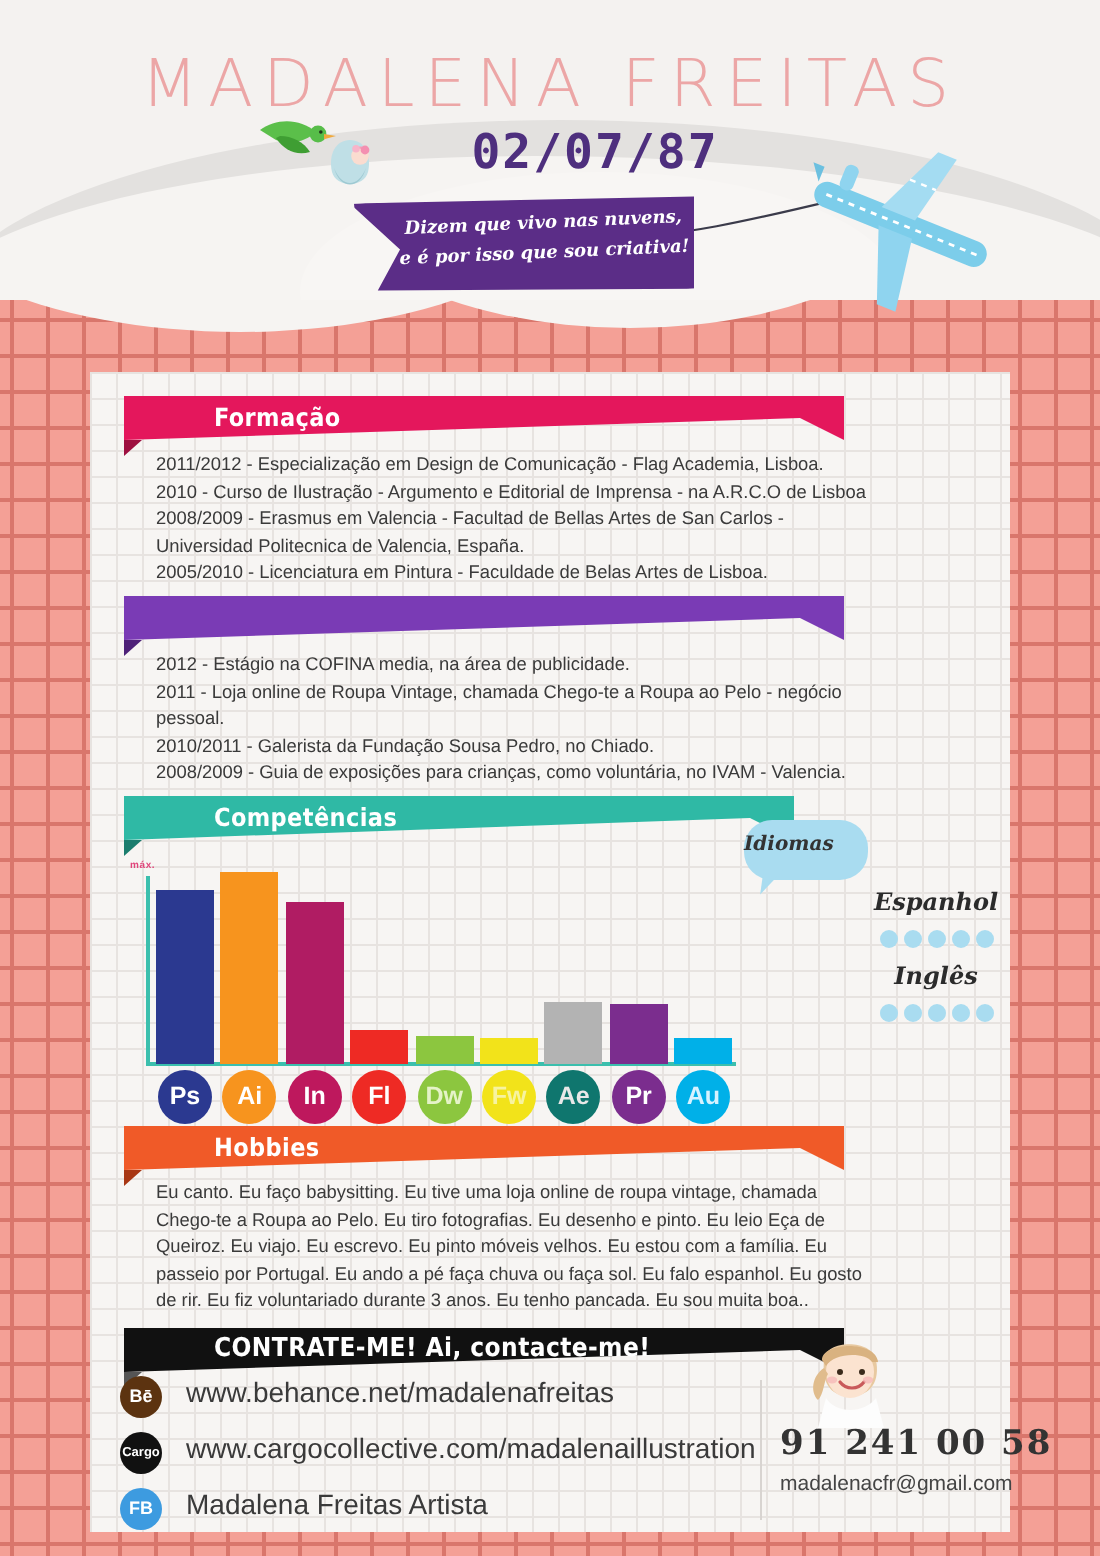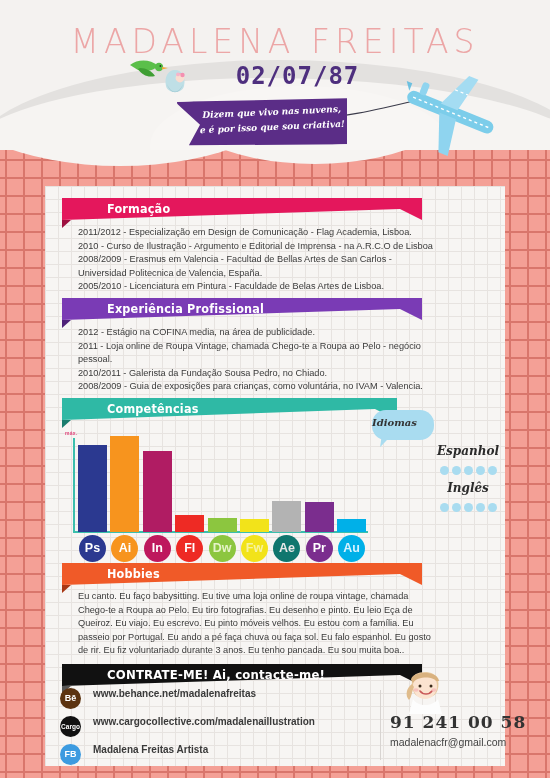--- a/index.html
+++ b/index.html
@@ -297,21 +297,21 @@
 
   
   .contact-rows { position: absolute; left: 60px; top: 688px; z-index: 7; }
   .crow { display: flex; align-items: flex-start; height: 25px; margin-bottom: 3px; }
   .cicon {
     width: 21px; height: 21px; border-radius: 50%;
     color: #fff; font-weight: bold; text-align: center;
     font-size: 9px; line-height: 21px; flex: 0 0 21px;
     font-family: "Liberation Sans", sans-serif;
   }
-  .ctext { margin-left: 12px; font-size: 10px; color: #3a3a3a; font-weight: bold; }
+  .ctext { margin-left: 12px; font-size: 14px; color: #3a3a3a; }
 
   .vdiv {
     position: absolute; left: 380px; top: 690px;
     width: 1px; height: 70px; background: #d8d4d1; z-index: 7;
   }
   .phone {
     position: absolute; left: 390px; top: 712px;
     font-size: 17px; font-weight: bold; color: #333;
     letter-spacing: 1px;
     font-family: "DejaVu Serif", serif;
@@ -396,21 +396,20 @@
     <div>2011/2012 - Especialização em Design de Comunicação - Flag Academia, Lisboa.</div>
     <div>2010 - Curso de Ilustração - Argumento e Editorial de Imprensa - na A.R.C.O de Lisboa</div>
     <div>2008/2009 - Erasmus em Valencia - Facultad de Bellas Artes de San Carlos -</div>
     <div>Universidad Politecnica de Valencia, España.</div>
     <div>2005/2010 - Licenciatura em Pintura - Faculdade de Belas Artes de Lisboa.</div>
   </div>
 
   <div class="ribbon" style="left:34px; top:298px; width:360px;">
     <div class="band" style="background:#7a3bb5;"></div>
     <div class="tail" style="border-color:#4e2178 transparent transparent transparent;"></div>
-    <div class="lbl">Experiência Profissional</div>
   </div>
   <div class="body-text" style="top:326px;">
     <div>2012 - Estágio na COFINA media, na área de publicidade.</div>
     <div>2011 - Loja online de Roupa Vintage, chamada Chego-te a Roupa ao Pelo - negócio</div>
     <div>pessoal.</div>
     <div>2010/2011 - Galerista da Fundação Sousa Pedro, no Chiado.</div>
     <div>2008/2009 - Guia de exposições para crianças, como voluntária, no IVAM - Valencia.</div>
   </div>
 
   <div class="ribbon" style="left:34px; top:398px; width:335px;">

